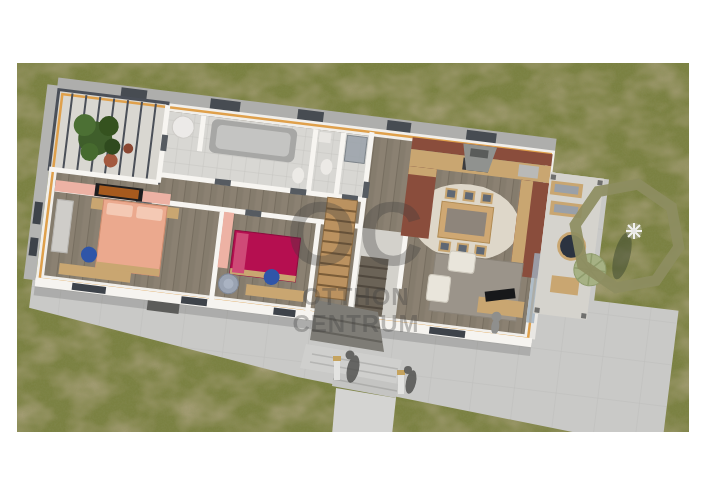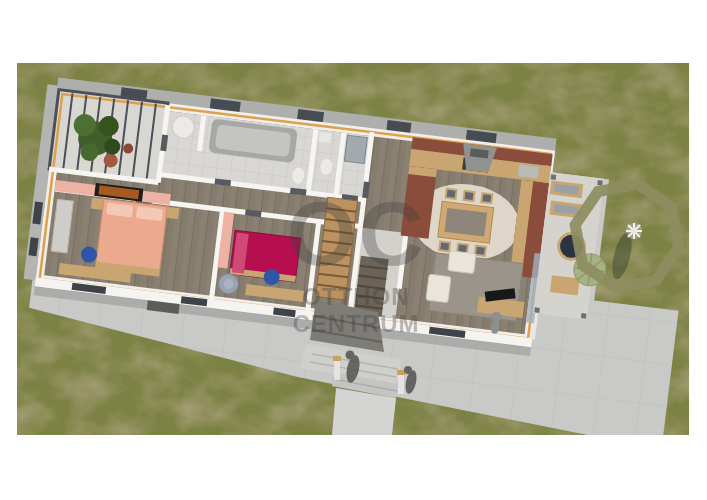--- a/index.html
+++ b/index.html
@@ -1,16 +1,16 @@
 <!DOCTYPE html>
 <html><head>
 <meta charset="utf-8">
 <style>
   html,body{margin:0;padding:0;background:#ffffff;}
-  .stage{width:707px;height:500px;position:relative;background:#c4b5fd;overflow:hidden;}
+  .stage{width:707px;height:432px;position:relative;background:#c4b5fd;overflow:hidden;}
   svg{display:block;}
   text{font-family:"Liberation Sans","DejaVu Sans",sans-serif;font-weight:bold;}
 </style>
 </head>
 <body>
 
 <div class="stage">
 <svg width="707" height="500" viewBox="0 0 707 500" xmlns="http://www.w3.org/2000/svg">
   <defs>
     <clipPath id="photoClip">

